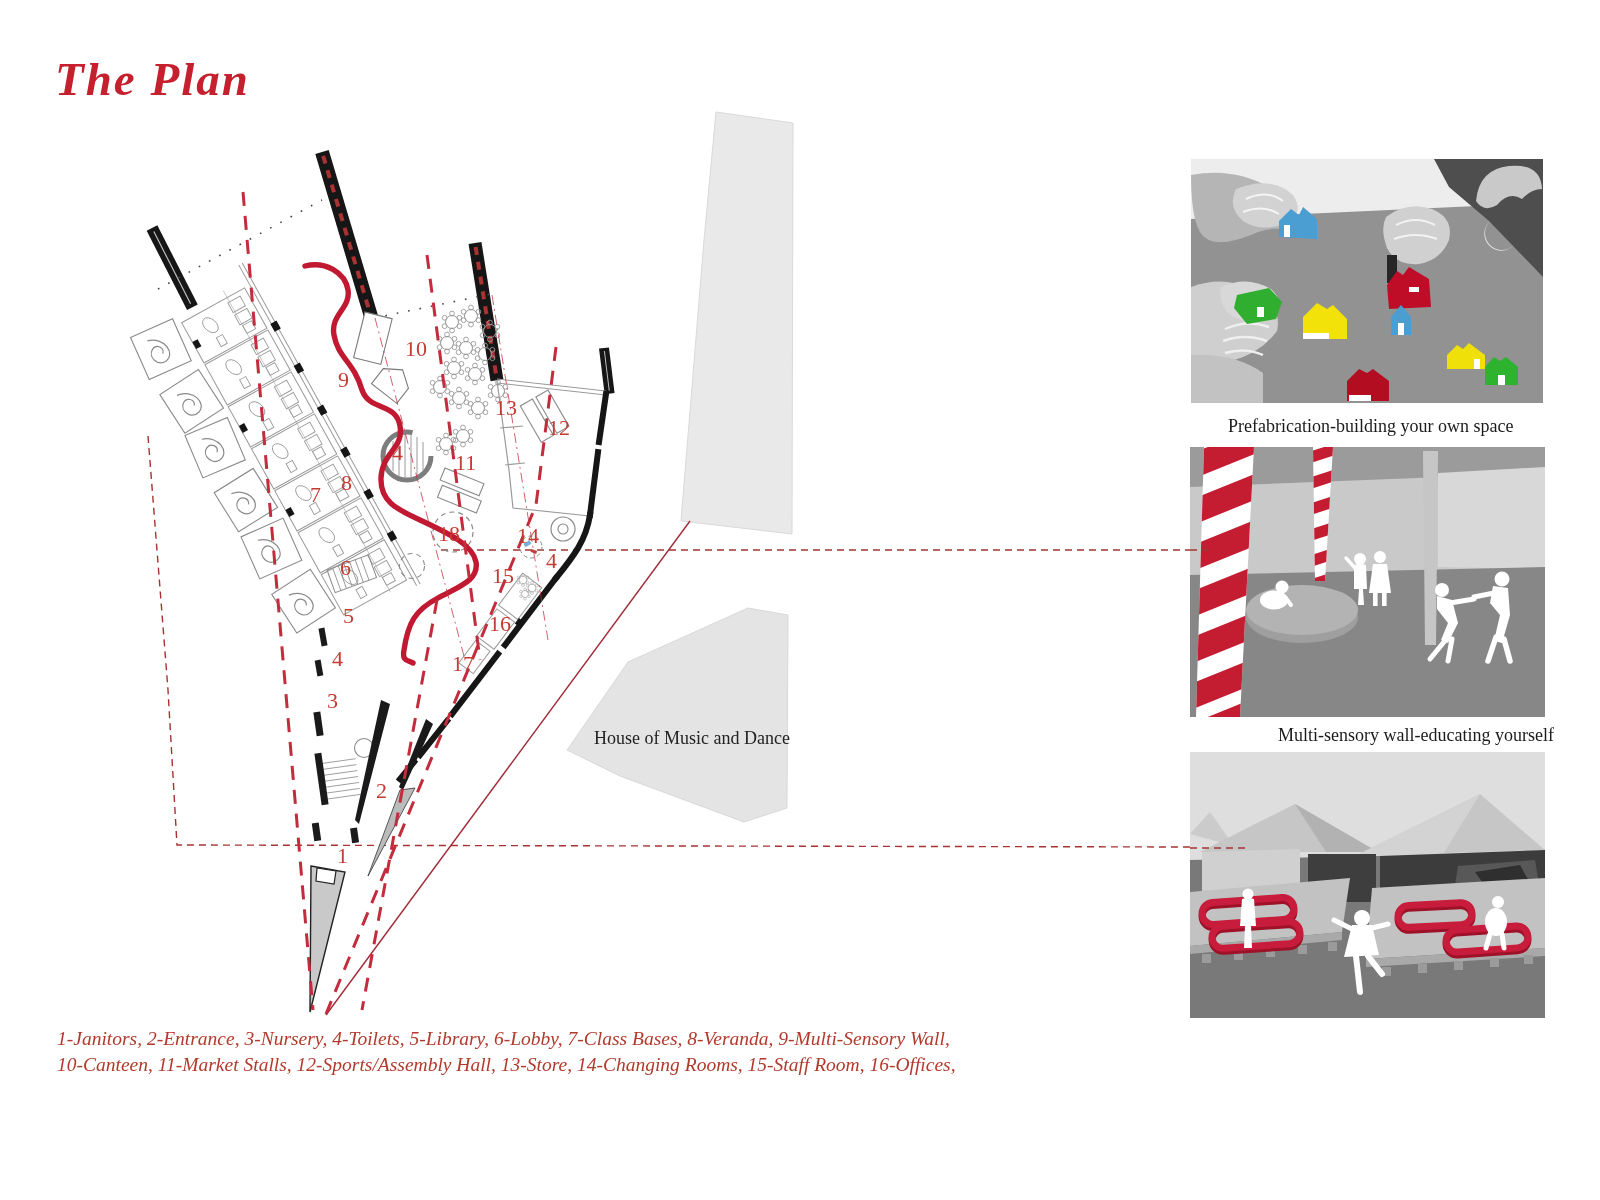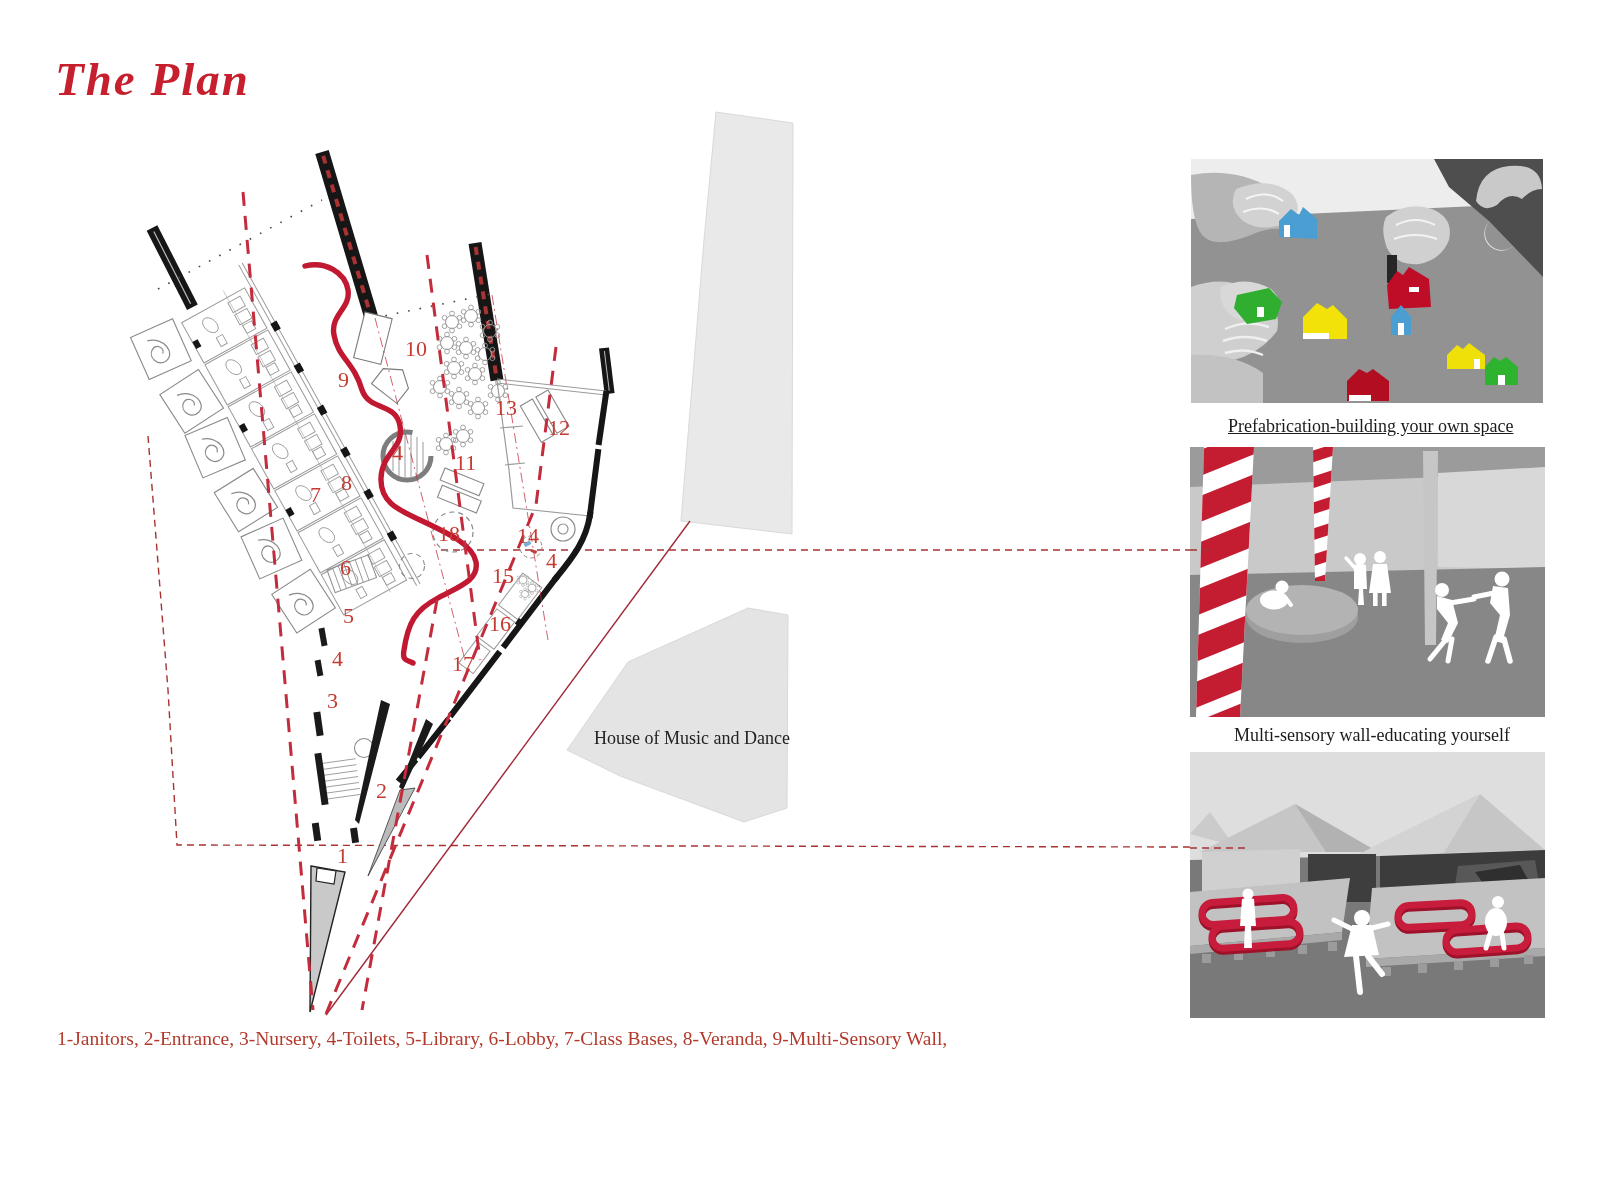--- a/index.html
+++ b/index.html
@@ -3,21 +3,21 @@
 <meta charset="utf-8">
 <style>
   html,body{margin:0;padding:0;background:#ffffff;}
   #page{position:relative;width:1600px;height:1200px;background:#fff;overflow:hidden;
         font-family:"Liberation Serif",serif;}
   #plan-title{position:absolute;left:55px;top:52px;font-family:"Liberation Serif",serif;
         font-style:italic;font-weight:700;font-size:47px;color:#c6202e;letter-spacing:2px;}
   .figure{position:absolute;}
   .caption{position:absolute;font-size:18px;color:#1b1b1b;line-height:24px;}
   #legend{position:absolute;left:57px;top:1026px;width:960px;font-size:19.5px;
-        line-height:26px;color:#b23a2c;}
+        line-height:26px;color:#b23a2c;font-style:italic;}
   svg text.plan-num{font-family:"Liberation Serif",serif;font-size:22px;fill:#c53b31;}
   svg text.map-label{font-family:"Liberation Serif",serif;font-size:18px;fill:#222;}
 </style>
 </head>
 <body>
 
 <div id="page">
 
   <div id="plan-title">The Plan</div>
 
@@ -320,21 +320,21 @@
             <path d="M0,12 L10,2 L16,6 L22,0 L38,12 L38,26 L0,26 Z" fill="#efe00a"></path>
             <rect x="27" y="16" width="6" height="10" fill="#fff"></rect>
           </g>
         <g transform="translate(294,196)">
             <path d="M0,12 L9,2 L15,6 L21,2 L33,12 L33,30 L0,30 Z" fill="#2eb32e"></path>
             <rect x="13" y="20" width="7" height="10" fill="#fff"></rect>
           </g>
       </g>
     </svg>
   </div>
-  <div class="caption" style="left:1228px;top:414px;text-decoration:underline;">Prefabrication-building your own space</div>
+  <div class="caption" style="left:1228px;top:414px;">Prefabrication-building your own space</div>
 
   <div class="figure" style="left:1190px;top:447px;">
     <svg width="355" height="270" viewBox="0 0 355 270">
       <defs>
         <clipPath id="poleBig">
             <polygon points="14,0 64,0 50,270 6,270"></polygon>
           </clipPath>
         <clipPath id="poleThin">
             <polygon points="123,0 143,0 135,134 125,134"></polygon>
           </clipPath>
@@ -397,21 +397,21 @@
             <circle cx="312" cy="132" r="7.5" stroke="none"></circle>
             <path d="M303,139 L318,141 L320,168 L312,196 L304,194 L310,168 L300,156 Z" stroke="none"></path>
             <line x1="306" y1="190" x2="298" y2="214" stroke-width="5.5"></line>
             <line x1="314" y1="192" x2="320" y2="214" stroke-width="5.5"></line>
             <line x1="304" y1="146" x2="284" y2="150" stroke-width="5"></line>
           </g>
       </g>
       <line x1="0" y1="103" x2="24" y2="103" stroke="#a83232" stroke-width="1.4" stroke-dasharray="7 5"></line>
     </svg>
   </div>
-  <div class="caption" style="left:1234px;top:723px;">Multi-sensory wall-educating yourself</div>
+  <div class="caption" style="left:1278px;top:723px;">Multi-sensory wall-educating yourself</div>
 
   <div class="figure" style="left:1190px;top:752px;">
     <svg width="355" height="266" viewBox="0 0 355 266">
       <rect width="355" height="266" fill="#dedede"></rect>
       <polygon points="0,108 355,100 355,266 0,266" fill="#797979"></polygon>
       <polygon points="0,82 20,60 44,94" fill="#cbcbcb"></polygon>
       <polygon points="10,100 105,52 188,100" fill="#c6c6c6"></polygon>
       <polygon points="105,52 188,100 136,100" fill="#b2b2b2"></polygon>
       <polygon points="165,104 290,42 355,98" fill="#c6c6c6"></polygon>
       <polygon points="165,104 290,42 252,104" fill="#d3d3d3"></polygon>
@@ -473,15 +473,16 @@
             <line x1="300" y1="182" x2="296" y2="196" stroke-width="5"></line>
             <line x1="312" y1="182" x2="314" y2="196" stroke-width="5"></line>
           </g>
       </g>
       <line x1="0" y1="96" x2="56" y2="96" stroke="#a83232" stroke-width="1.4" stroke-dasharray="7 5"></line>
     </svg>
   </div>
 
   <div id="legend">
     <div>1-Janitors, 2-Entrance, 3-Nursery, 4-Toilets, 5-Library, 6-Lobby, 7-Class Bases, 8-Veranda, 9-Multi-Sensory Wall,</div>
+    <div>10-Canteen, 11-Market Stalls, 12-Sports/Assembly Hall, 13-Store, 14-Changing Rooms, 15-Staff Room, 16-Offices,</div>
   </div>
 
 </div>
 
 </body></html>

